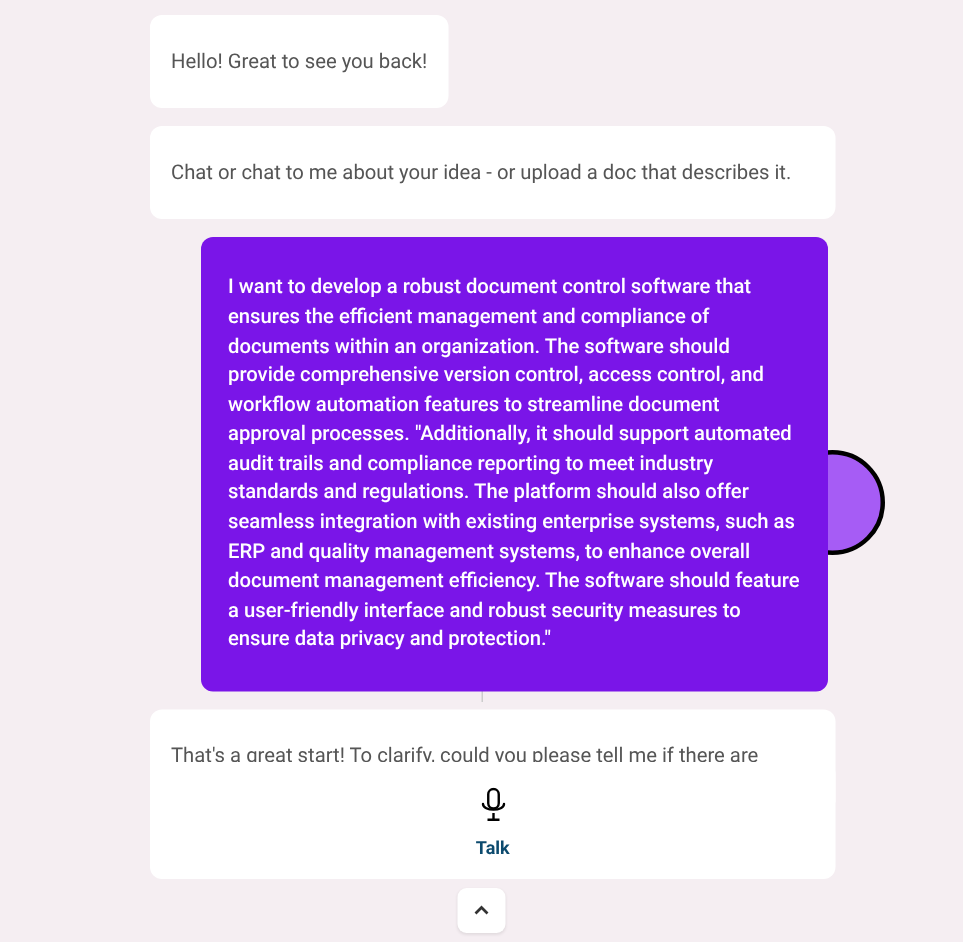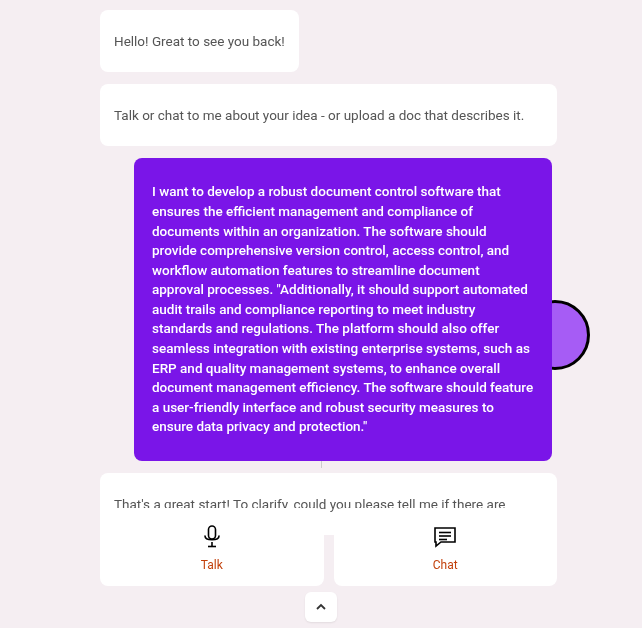--- a/index.html
+++ b/index.html
@@ -98,21 +98,22 @@
     .action-btn .icon {
       width: 26px;
       height: 26px;
       display: flex;
       align-items: center;
       justify-content: center;
       margin-bottom: 8px;
     }
     .action-btn .label {
       font-size: 12px;
-      color: #c2410c;
+      color: #0c4a6e;
+      font-weight: bold;
     }
     .chevron-btn {
       position: absolute;
       bottom: 6px;
       left: 50%;
       transform: translateX(-50%);
       width: 32px;
       height: 30px;
       background-color: #ffffff;
       border-radius: 6px;
@@ -139,52 +140,41 @@
 
 <div class="chat-container">
 
   <div class="blob"></div>
 
   <div class="bot-msg-row">
     <div class="bot-msg bot-msg-1">Hello! Great to see you back!</div>
   </div>
 
 
-  <div class="bot-msg bot-msg-3">Talk or chat to me about your idea - or upload a doc that describes it.</div>
+  <div class="bot-msg bot-msg-3">Chat or chat to me about your idea - or upload a doc that describes it.</div>
 
   <div class="user-msg">I want to develop a robust document control software that ensures the efficient management and compliance of documents within an organization. The software should provide comprehensive version control, access control, and workflow automation features to streamline document approval processes. "Additionally, it should support automated audit trails and compliance reporting to meet industry standards and regulations. The platform should also offer seamless integration with existing enterprise systems, such as ERP and quality management systems, to enhance overall document management efficiency. The software should feature a user-friendly interface and robust security measures to ensure data privacy and protection."</div>
 
   <div class="divider-line"></div>
 
   <div class="bot-msg bot-msg-4">That's a great start! To clarify, could you please tell me if there are</div>
 
   <div class="input-bar">
     <div class="action-btn">
       <span class="icon">
         <svg width="22" height="24" viewBox="0 0 22 24" fill="none" stroke="#000" stroke-width="1.6">
           <rect x="7.5" y="1" width="7" height="13" rx="3.5"></rect>
           <path d="M4 11 C4 16 18 16 18 11" stroke-linecap="round"></path>
           <line x1="11" y1="17" x2="11" y2="21"></line>
           <line x1="7" y1="21.5" x2="15" y2="21.5"></line>
         </svg>
       </span>
       <span class="label">Talk</span>
     </div>
 
-    <div class="action-btn">
-      <span class="icon">
-        <svg width="24" height="22" viewBox="0 0 24 22" fill="none" stroke="#000" stroke-width="1.6">
-          <path d="M2 2 H22 V16 H8 L3 20 V16 H2 Z"></path>
-          <line x1="6" y1="6.5" x2="18" y2="6.5"></line>
-          <line x1="6" y1="10" x2="18" y2="10"></line>
-          <line x1="6" y1="13.5" x2="14" y2="13.5"></line>
-        </svg>
-      </span>
-      <span class="label">Chat</span>
-    </div>
 
   </div>
 
   <div class="chevron-btn">
     <span>
       <svg width="12" height="8" viewBox="0 0 12 8" fill="none" stroke="#333" stroke-width="1.8">
         <path d="M2 6 L6 2 L10 6"></path>
       </svg>
     </span>
   </div>

